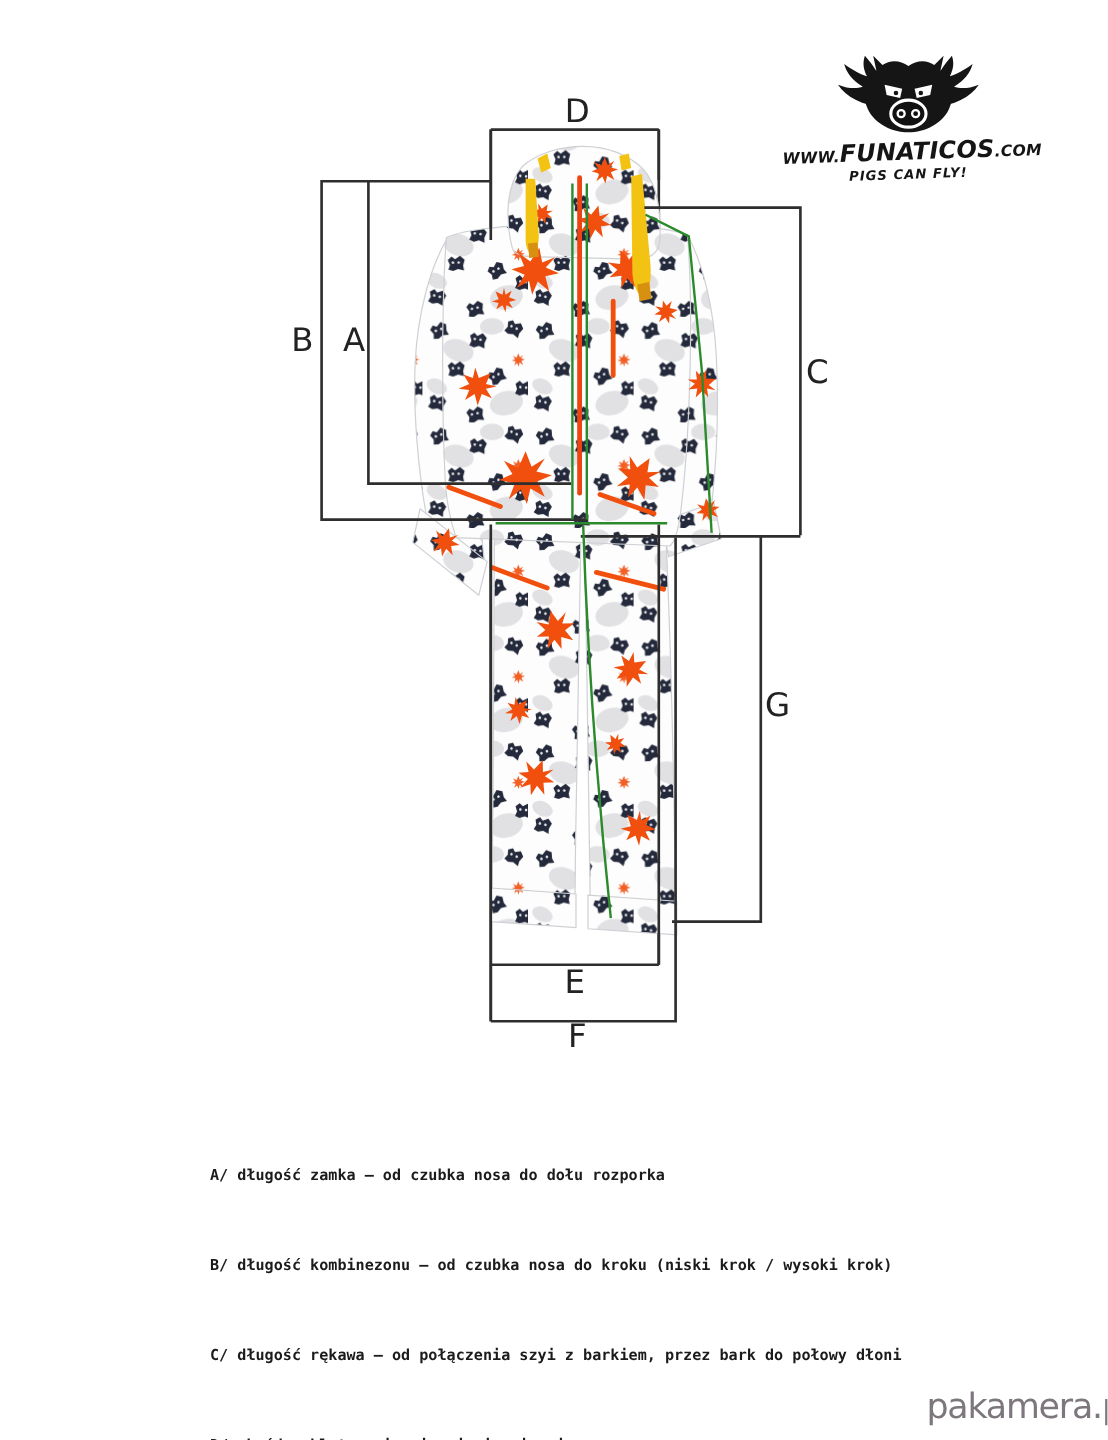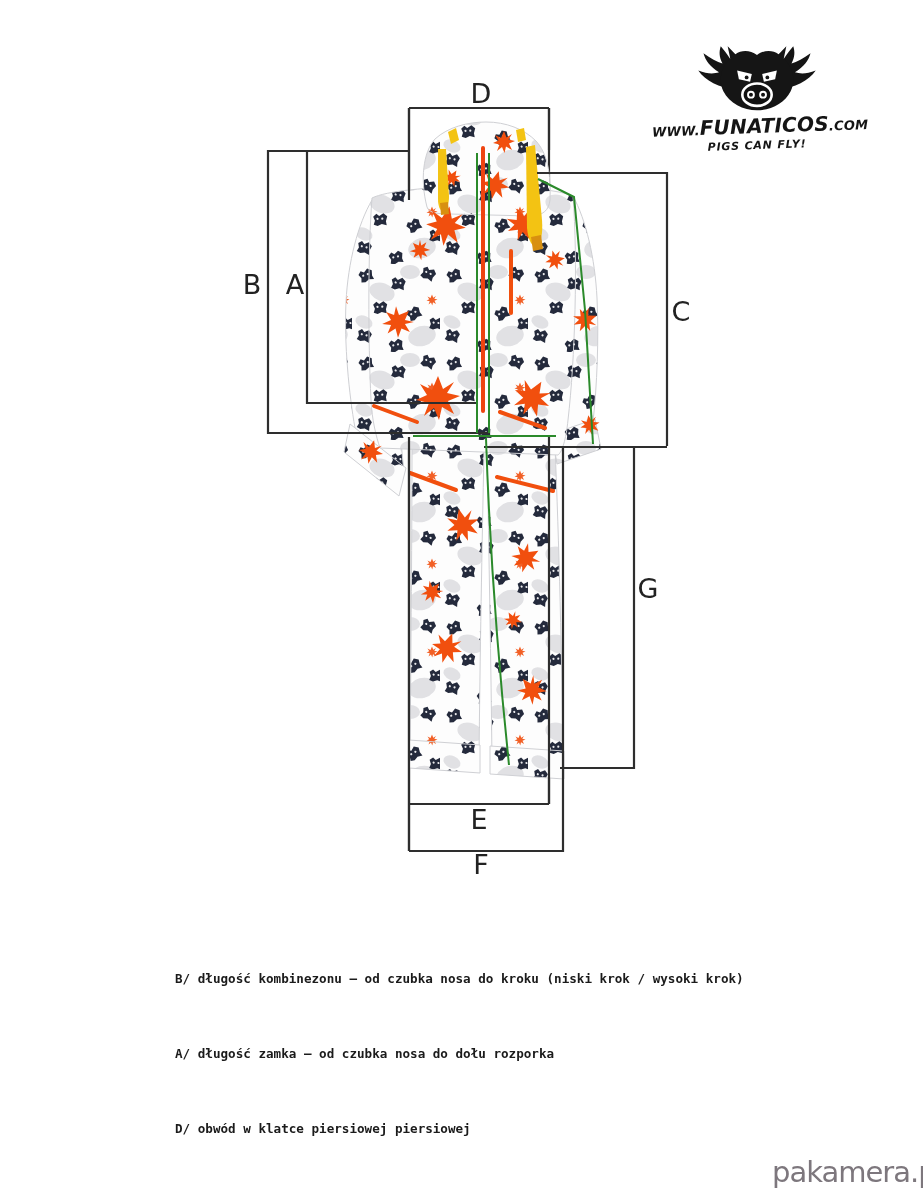--- a/index.html
+++ b/index.html
@@ -176,22 +176,23 @@
 
   <div class="dlabel lbl-a">A</div>
   <div class="dlabel lbl-b">B</div>
   <div class="dlabel lbl-c">C</div>
   <div class="dlabel lbl-d">D</div>
   <div class="dlabel lbl-e">E</div>
   <div class="dlabel lbl-f">F</div>
   <div class="dlabel lbl-g">G</div>
 
   <div class="legend">
+    <div class="legend-row">A/ długość zamka – od czubka nosa do dołu rozporka</div>
     <div class="legend-row">B/ długość kombinezonu – od czubka nosa do kroku (niski krok / wysoki krok)</div>
-    <div class="legend-row">A/ długość zamka – od czubka nosa do dołu rozporka</div>
+    <div class="legend-row">C/ długość rękawa – od połączenia szyi z barkiem, przez bark do połowy dłoni</div>
     <div class="legend-row">D/ obwód w klatce piersiowej piersiowej</div>
     
     
     
   </div>
 
   <div class="watermark">pakamera.pl</div>
 
 </div>
 

